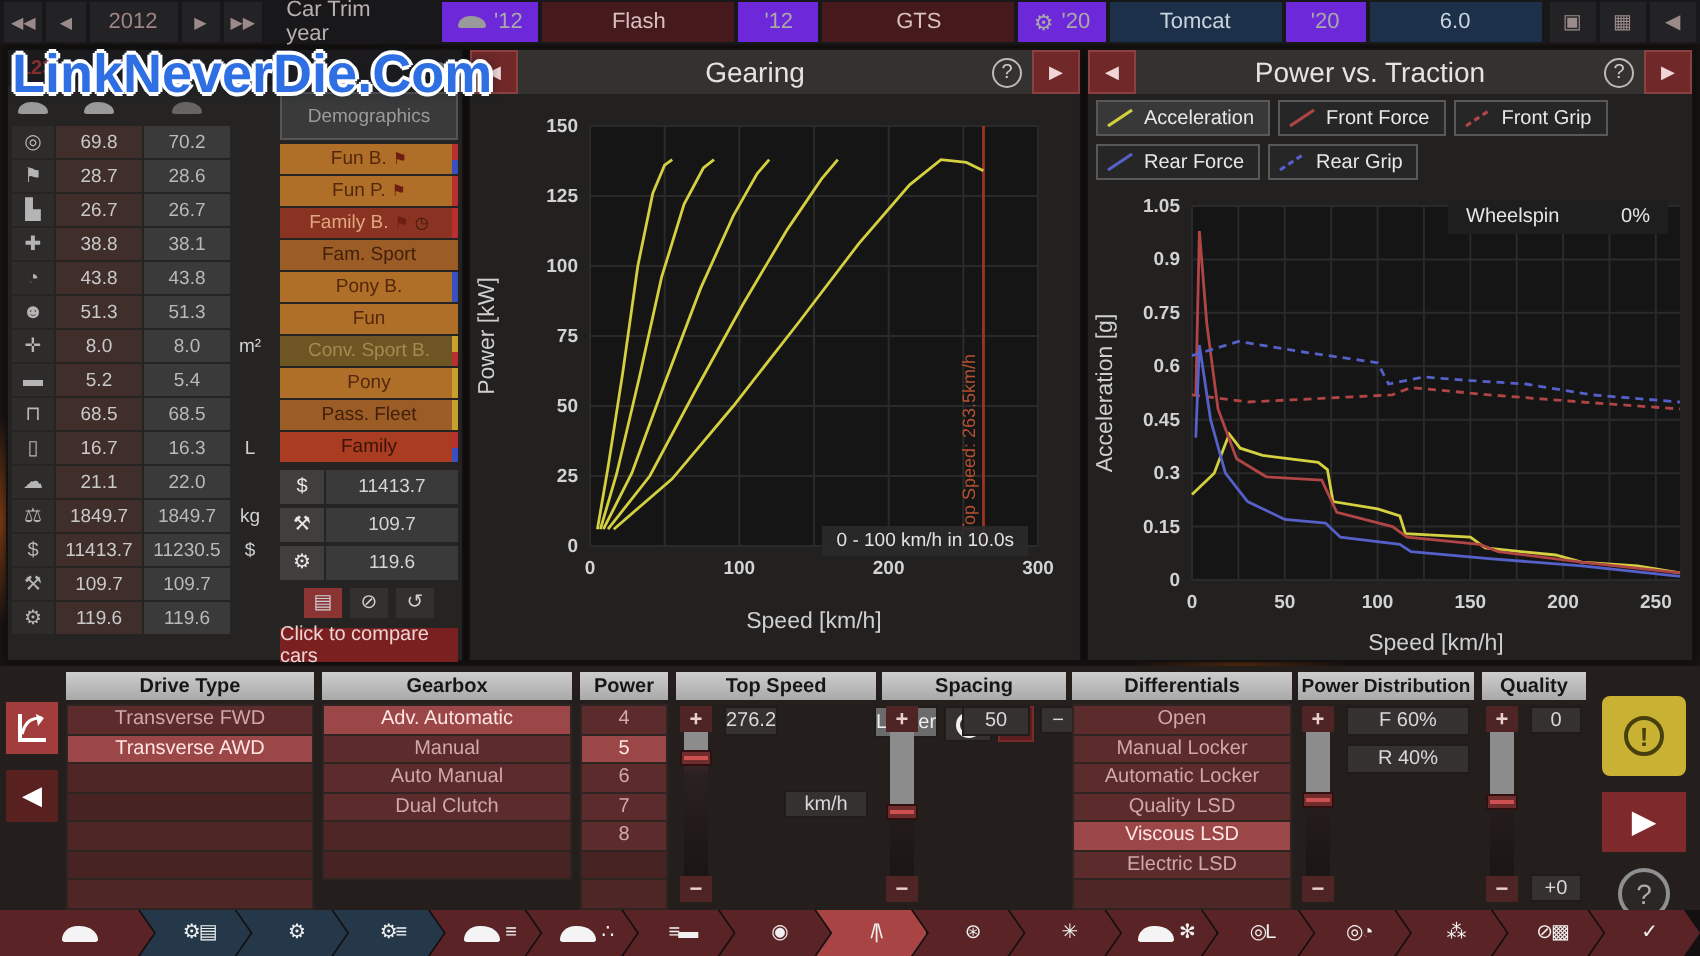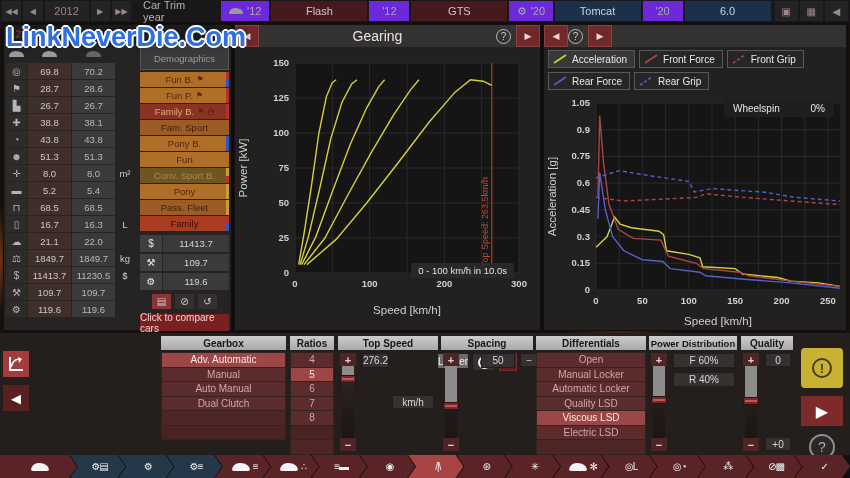--- a/index.html
+++ b/index.html
@@ -428,20 +428,21 @@
       <polyline points="66.7,217.6 80.9,189.6 97.3,144.8 115.3,97.2 131.7,60.8 143.6,39.8 149.6,32.8" fill="none" stroke="#d4d040" stroke-width="1.4"></polyline>
       <polyline points="69.0,217.6 89.9,191.0 112.3,149.0 136.2,105.6 158.6,67.8 175.7,42.6 183.9,32.8" fill="none" stroke="#d4d040" stroke-width="1.4"></polyline>
       <polyline points="71.9,217.6 101.1,192.4 131.7,156.0 164.5,114.0 194.4,74.8 219.8,45.4 235.5,32.8 248.2,34.2 256.7,38.4" fill="none" stroke="#d4d040" stroke-width="1.4"></polyline>
     </svg>
   <div class="chart-note" style="right:26px; top:238px;">0 - 100 km/h in 10.0s</div>
 </div>
 
 <div class="panel right-panel">
   <div class="panel-header">
     <div class="ph-arrow">◀</div>
+    <div class="ph-title">Power vs. Traction</div>
     <div class="ph-help">?</div>
     <div class="ph-arrow">▶</div>
   </div>
   <div class="legend" id="traction-legend">
       <div class="legend-item">
         <svg width="16" height="12">
           <line x1="2" y1="10" x2="14" y2="2" stroke="#d4d040" stroke-width="1.6"></line>
         </svg>
         <span>Acceleration</span>
       </div>
@@ -524,35 +525,47 @@
     <div class="lb-btn" style="background:#a33d3d">
       <svg width="18" height="18" viewBox="0 0 18 18">
           <path d="M3 2 L3 15 L16 15" stroke="#fff" stroke-width="2" fill="none"></path>
           <path d="M4 12 C6 5 9 4 14 4" stroke="#fff" stroke-width="1.6" fill="none"></path>
           <path d="M11 2 L15 4 L12 8" fill="#fff"></path>
         </svg>
     </div>
     <div class="lb-btn" style="background:#58201f; color:#fff; font-size:13px">◀</div>
   </div>
 
+  <div class="sec" style="left:33px; width:124px;">
+    <div class="sec-header">Drive Type</div>
+    <div class="opt-list" id="list-drive">
+        <div class="opt-row">Transverse FWD</div>
+        <div class="opt-row sel">Transverse AWD</div>
+        <div class="opt-row empty"></div>
+        <div class="opt-row empty"></div>
+        <div class="opt-row empty"></div>
+        <div class="opt-row empty"></div>
+        <div class="opt-row empty"></div>
+      </div>
+  </div>
 
   <div class="sec" style="left:161px; width:125px;">
     <div class="sec-header">Gearbox</div>
     <div class="opt-list" id="list-gearbox">
         <div class="opt-row sel">Adv. Automatic</div>
         <div class="opt-row">Manual</div>
         <div class="opt-row">Auto Manual</div>
         <div class="opt-row">Dual Clutch</div>
         <div class="opt-row empty"></div>
         <div class="opt-row empty"></div>
       </div>
   </div>
 
   <div class="sec" style="left:290px; width:44px;">
-    <div class="sec-header">Ratios</div>
+    <div class="sec-header">Power</div>
     <div class="opt-list" id="list-ratios">
         <div class="opt-row">4</div>
         <div class="opt-row sel">5</div>
         <div class="opt-row">6</div>
         <div class="opt-row">7</div>
         <div class="opt-row">8</div>
         <div class="opt-row empty"></div>
         <div class="opt-row empty"></div>
       </div>
   </div>

